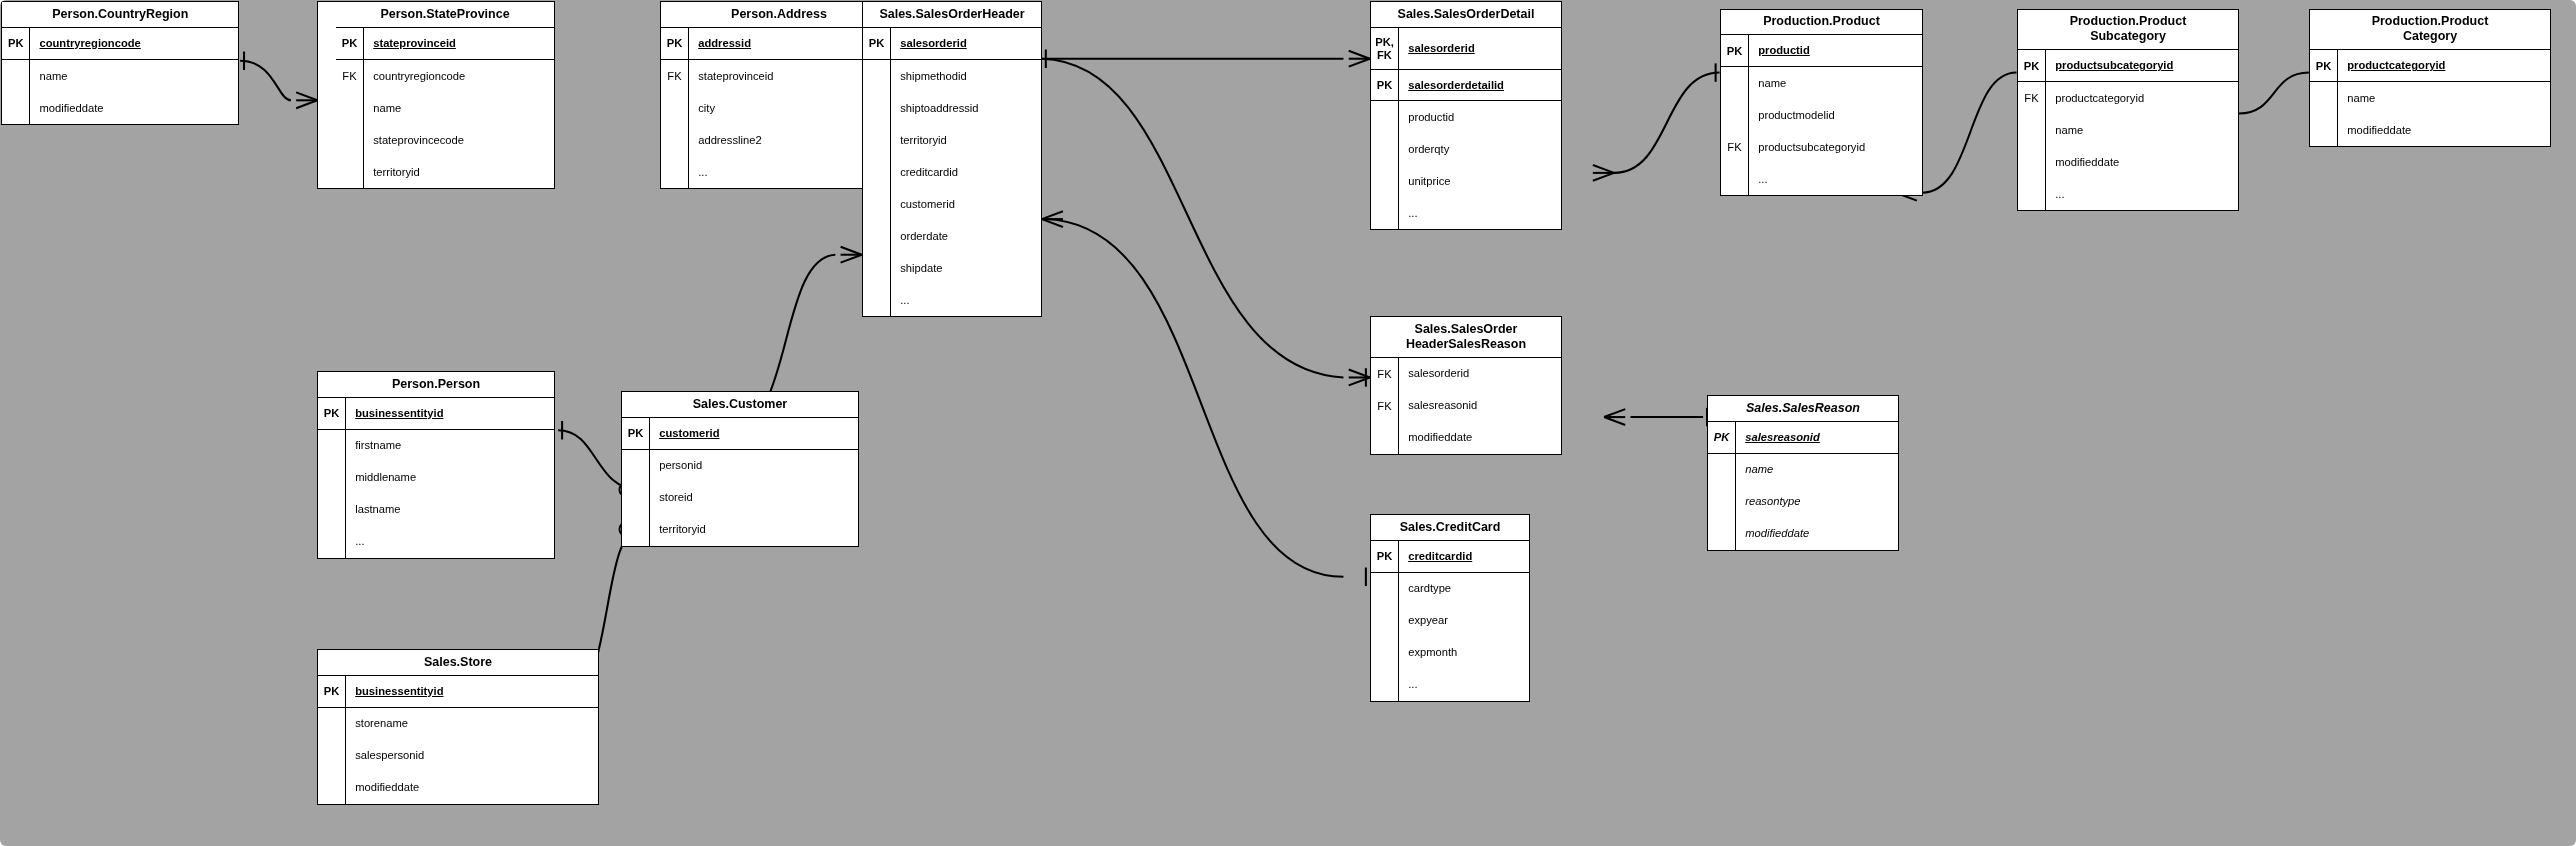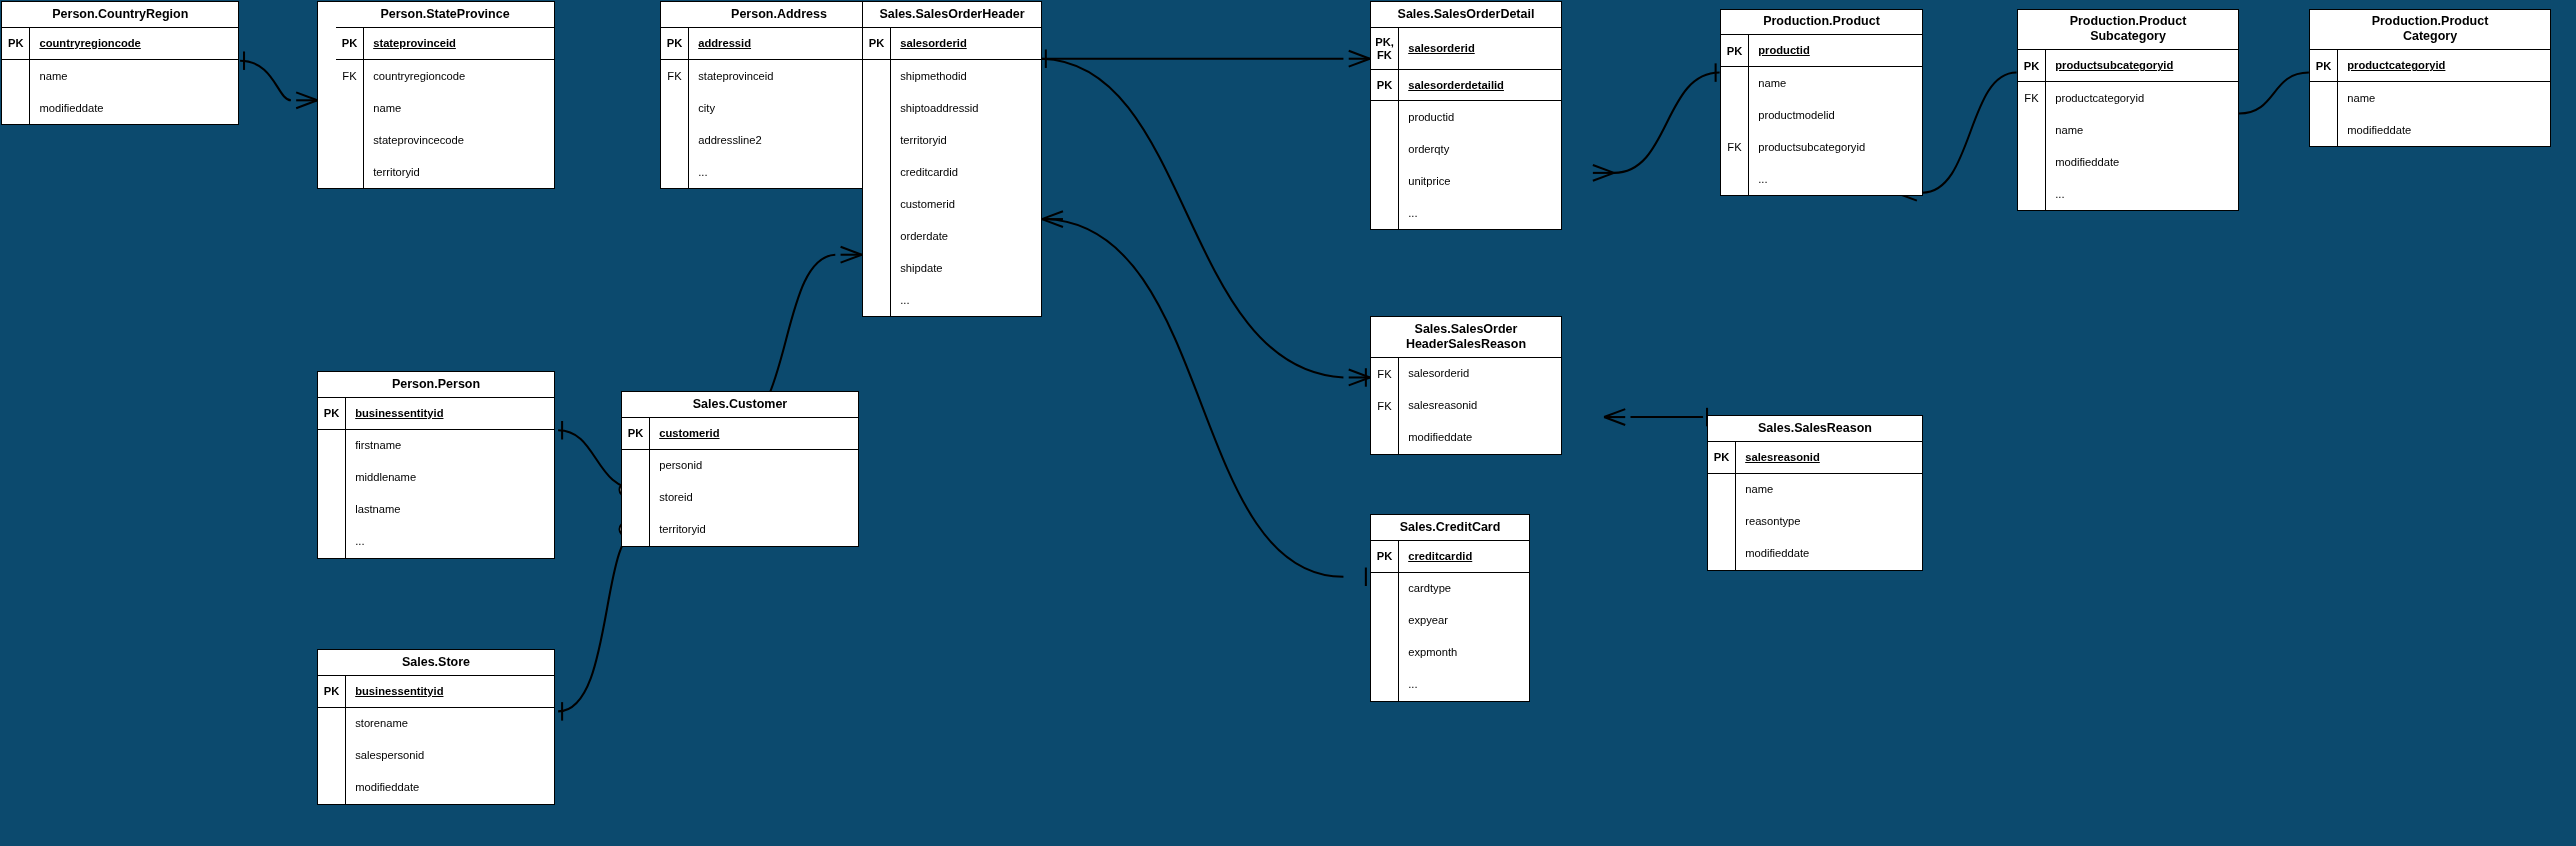--- a/index.html
+++ b/index.html
@@ -5,22 +5,23 @@
 <style>
   html,body{margin:0;padding:0;background:#ffffff;}
   body{
     font-family:"Liberation Sans","DejaVu Sans",sans-serif;
     -webkit-font-smoothing:antialiased;
   }
   #canvas{
     position:relative;
     width:2576px;
     height:846px;
-    background:#0c4a6e;
+    background:#a3a3a3;
     overflow:hidden;
+    border-radius:6px;
   }
   
   #wires{
     position:absolute;
     left:0; top:0;
     width:2576px;
     height:846px;
     pointer-events:none;
     z-index:1;
   }
@@ -478,21 +479,21 @@
         <div class="kcol"></div>
         <div class="fcol">storeid</div>
       </div>
       <div class="row fieldrow">
         <div class="kcol"></div>
         <div class="fcol">territoryid</div>
       </div>
     </div>
   </div>
 
-  <div class="entity" style="left:317px; top:649px; width:238px;">
+  <div class="entity" style="left:317px; top:649px; width:282px;">
     <div class="ent-title">Sales.Store</div>
     <div class="ent-body">
       <div class="pk-section">
         <div class="row pkrow">
           <div class="kcol bold">PK</div>
           <div class="fcol">businessentityid</div>
         </div>
       </div>
       <div class="row fieldrow">
         <div class="kcol"></div>
@@ -521,21 +522,21 @@
         <div class="kcol">FK</div>
         <div class="fcol">salesreasonid</div>
       </div>
       <div class="row fieldrow">
         <div class="kcol"></div>
         <div class="fcol">modifieddate</div>
       </div>
     </div>
   </div>
 
-  <div class="entity" style="left:1707px; top:415px; width:216px;">
+  <div class="entity" style="left:1707px; top:395px; width:192px;font-style:italic;">
     <div class="ent-title">Sales.SalesReason</div>
     <div class="ent-body">
       <div class="pk-section">
         <div class="row pkrow">
           <div class="kcol bold">PK</div>
           <div class="fcol">salesreasonid</div>
         </div>
       </div>
       <div class="row fieldrow">
         <div class="kcol"></div>

